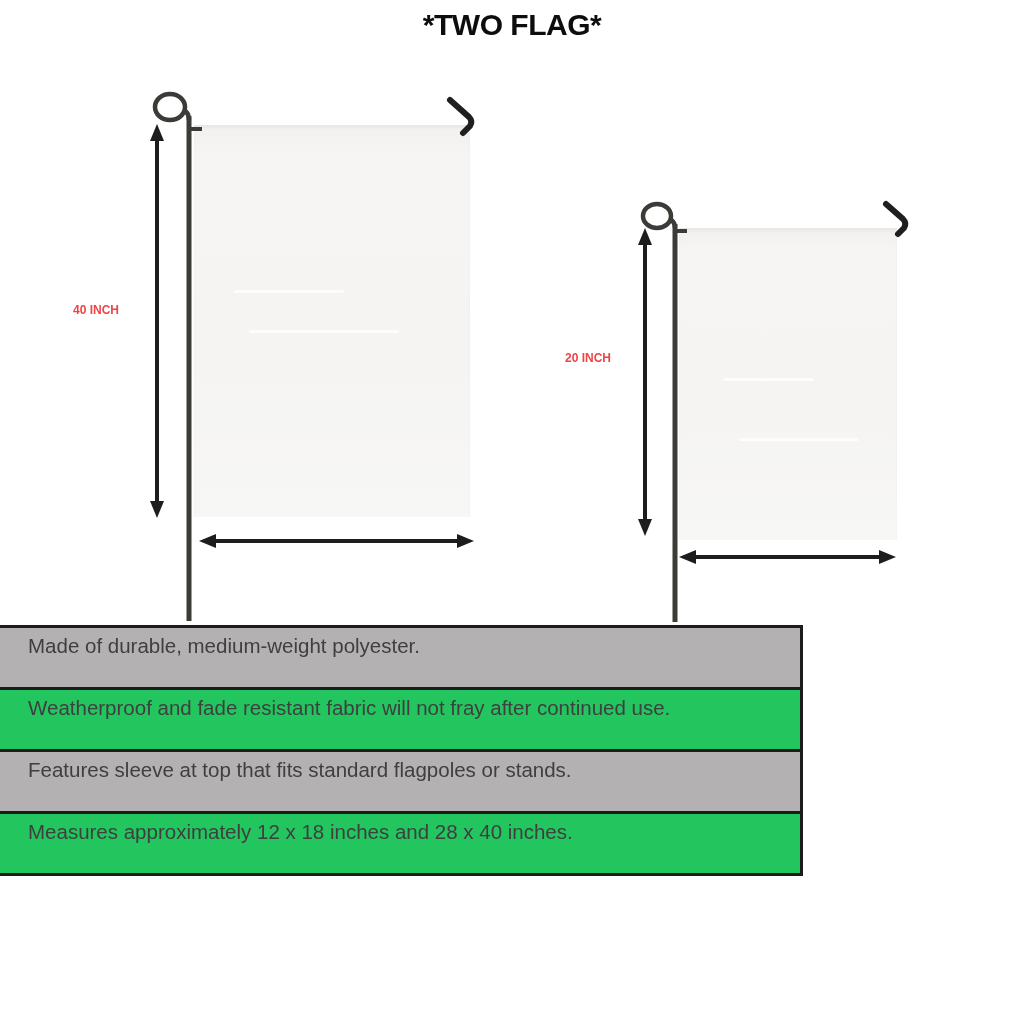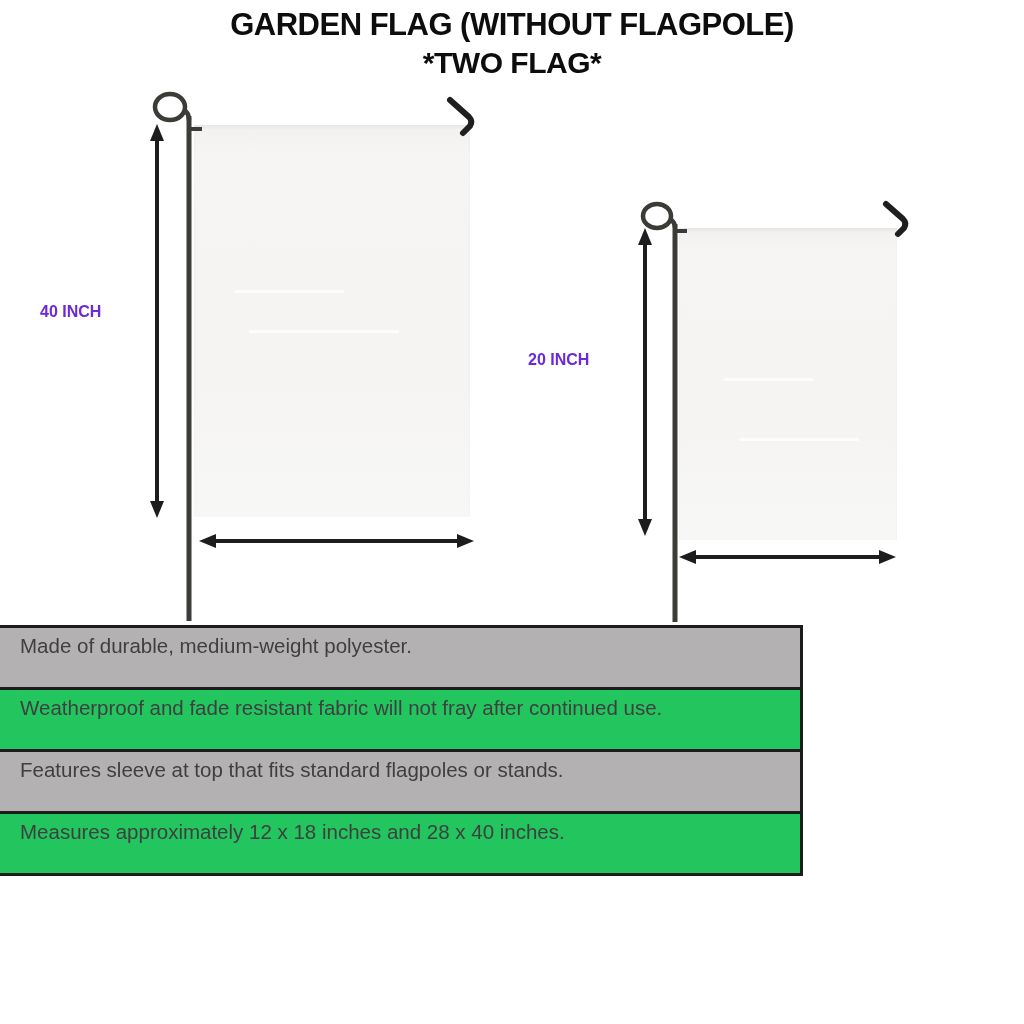--- a/index.html
+++ b/index.html
@@ -22,48 +22,47 @@
     background:linear-gradient(180deg,#f2f1f0 0%, #f6f5f4 8%, #f5f4f3 60%, #f7f7f6 100%);
     box-shadow:inset 0 3px 3px rgba(0,0,0,0.04);
   }
   .flag-large{left:194px;top:125px;width:276px;height:392px;}
   .flag-small{left:679px;top:228px;width:218px;height:312px;}
   .flag-streak{position:absolute;background:rgba(255,255,255,0.75);height:3px;border-radius:2px;}
 
   .diagram-svg{position:absolute;left:0;top:0;z-index:2;}
 
   .dim-label{
-    position:absolute;z-index:3;
-    font-size:16px;font-weight:bold;color:#6d28d9;letter-spacing:0px;
+    position:absolute;z-index:3;text-align:center;
+    font-size:12px;font-weight:bold;color:#ef4444;letter-spacing:0px;
   }
   .label-40{left:40px;top:303px;width:112px;}
   .label-28{left:232px;top:547px;width:200px;}
   .label-18{left:528px;top:351px;width:120px;}
   .label-12{left:692px;top:562px;width:200px;}
 
   .features-table{
     position:absolute;left:-3px;top:625px;width:800px;z-index:4;
     border:3px solid #1c1c1c;
   }
   .feature-row{
     height:53px;
-    padding:6px 10px 0 20px;
+    padding:6px 10px 0 28px;
     font-size:20.5px;color:#3f3f3f;
     border-bottom:3px solid #1c1c1c;
     box-sizing:content-box;
   }
   .feature-row:last-child{border-bottom:none;}
   .row-gray{background:#b3b1b2;}
   .row-white{background:#22c55e;}
 </style>
 </head>
 <body>
 
 <div class="title-block">
-  <div class="title-line1">GARDEN FLAG (WITHOUT FLAGPOLE)</div>
   <div class="title-line2">*TWO FLAG*</div>
 </div>
 
 <div class="diagram">
 
   <div class="flag-rect flag-large">
     <div class="flag-streak" style="left:40px;top:165px;width:110px;"></div>
     <div class="flag-streak" style="left:55px;top:205px;width:150px;"></div>
   </div>
   <div class="flag-rect flag-small">

